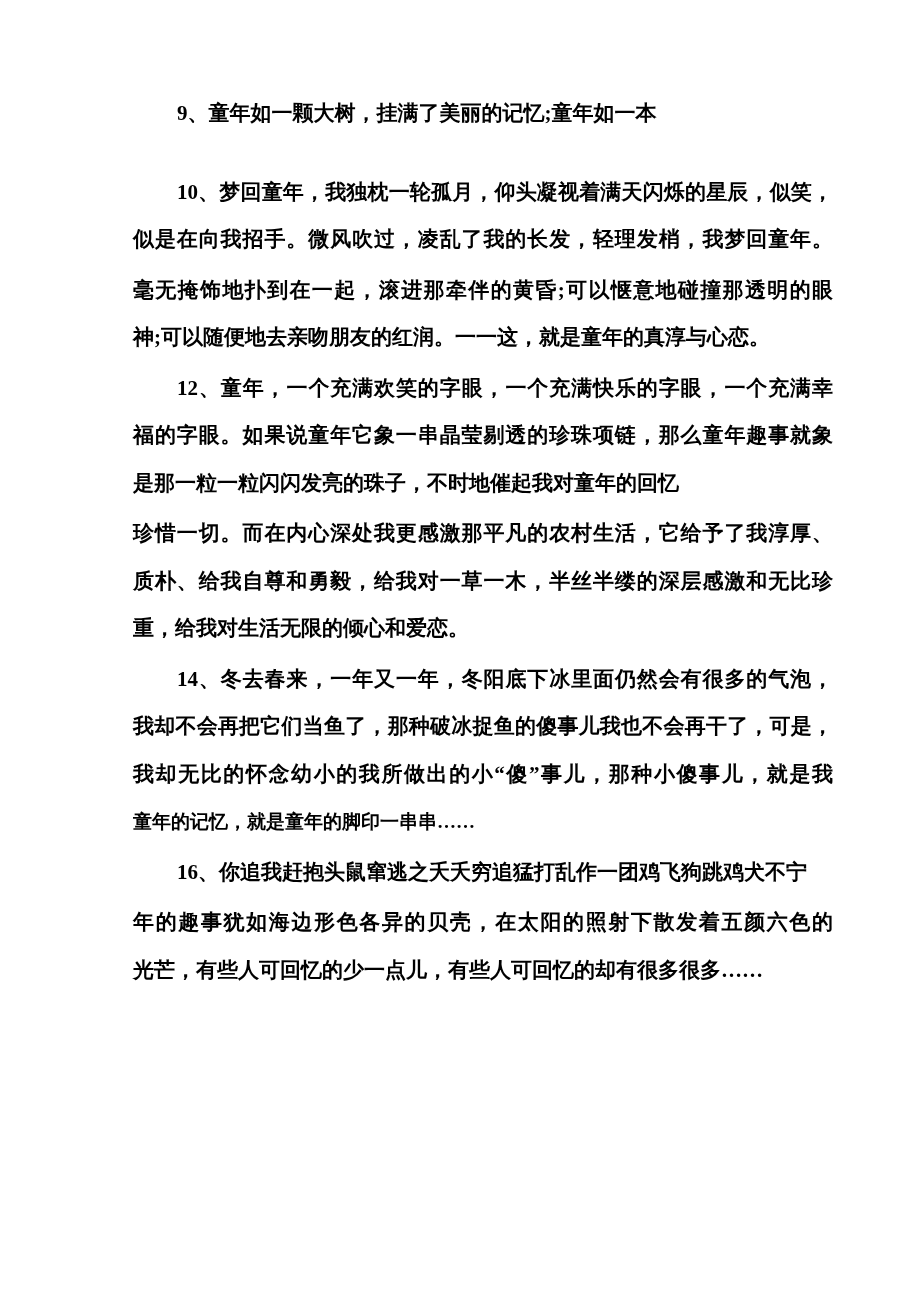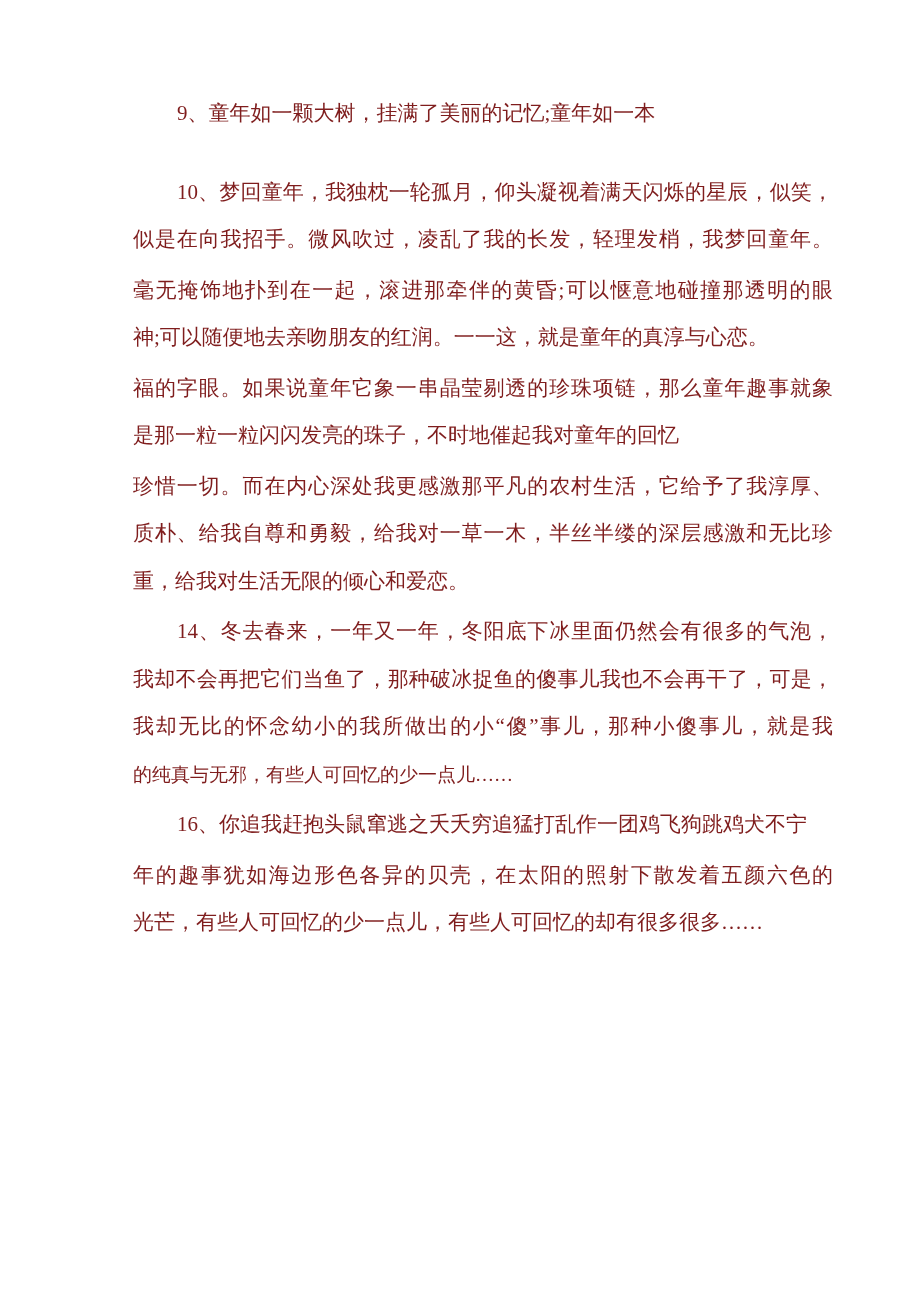--- a/index.html
+++ b/index.html
@@ -22,24 +22,24 @@
   }
   .para {
     margin: 0 0 3px 0;
   }
   .para.gap-after {
     margin-bottom: 31px;
   }
   .line {
     font-size: 21px;
     line-height: 47.5px;
-    color: #7f1d1d;
+    color: #000000;
     letter-spacing: 0;
     text-align: left;
-    font-weight: 400;
+    font-weight: 700;
   }
   .line.first {
     text-indent: 44px;
   }
   .line.fill {
     text-align: justify;
     text-align-last: justify;
     text-justify: inter-character;
   }
   .line.small {
@@ -56,33 +56,34 @@
       </div>
       <div class="para">
         <div class="line first fill">10、梦回童年，我独枕一轮孤月，仰头凝视着满天闪烁的星辰，似笑，</div>
         <div class="line fill">似是在向我招手。微风吹过，凌乱了我的长发，轻理发梢，我梦回童年。</div>
       </div>
       <div class="para">
         <div class="line fill">毫无掩饰地扑到在一起，滚进那牵伴的黄昏;可以惬意地碰撞那透明的眼</div>
         <div class="line">神;可以随便地去亲吻朋友的红润。一一这，就是童年的真淳与心恋。</div>
       </div>
       <div class="para">
+        <div class="line first fill">12、童年，一个充满欢笑的字眼，一个充满快乐的字眼，一个充满幸</div>
         <div class="line fill">福的字眼。如果说童年它象一串晶莹剔透的珍珠项链，那么童年趣事就象</div>
         <div class="line">是那一粒一粒闪闪发亮的珠子，不时地催起我对童年的回忆</div>
       </div>
       <div class="para">
         <div class="line fill">珍惜一切。而在内心深处我更感激那平凡的农村生活，它给予了我淳厚、</div>
         <div class="line fill">质朴、给我自尊和勇毅，给我对一草一木，半丝半缕的深层感激和无比珍</div>
         <div class="line">重，给我对生活无限的倾心和爱恋。</div>
       </div>
       <div class="para">
         <div class="line first fill">14、冬去春来，一年又一年，冬阳底下冰里面仍然会有很多的气泡，</div>
         <div class="line fill">我却不会再把它们当鱼了，那种破冰捉鱼的傻事儿我也不会再干了，可是，</div>
         <div class="line fill">我却无比的怀念幼小的我所做出的小“傻”事儿，那种小傻事儿，就是我</div>
-        <div class="line small">的纯真与无邪，有些人可回忆的少一点儿……</div>
+        <div class="line small">童年的记忆，就是童年的脚印一串串……</div>
       </div>
       <div class="para">
         <div class="line first">16、你追我赶抱头鼠窜逃之夭夭穷追猛打乱作一团鸡飞狗跳鸡犬不宁</div>
       </div>
       <div class="para">
         <div class="line fill">年的趣事犹如海边形色各异的贝壳，在太阳的照射下散发着五颜六色的</div>
         <div class="line">光芒，有些人可回忆的少一点儿，有些人可回忆的却有很多很多……</div>
       </div>
     </div>
 </div>

